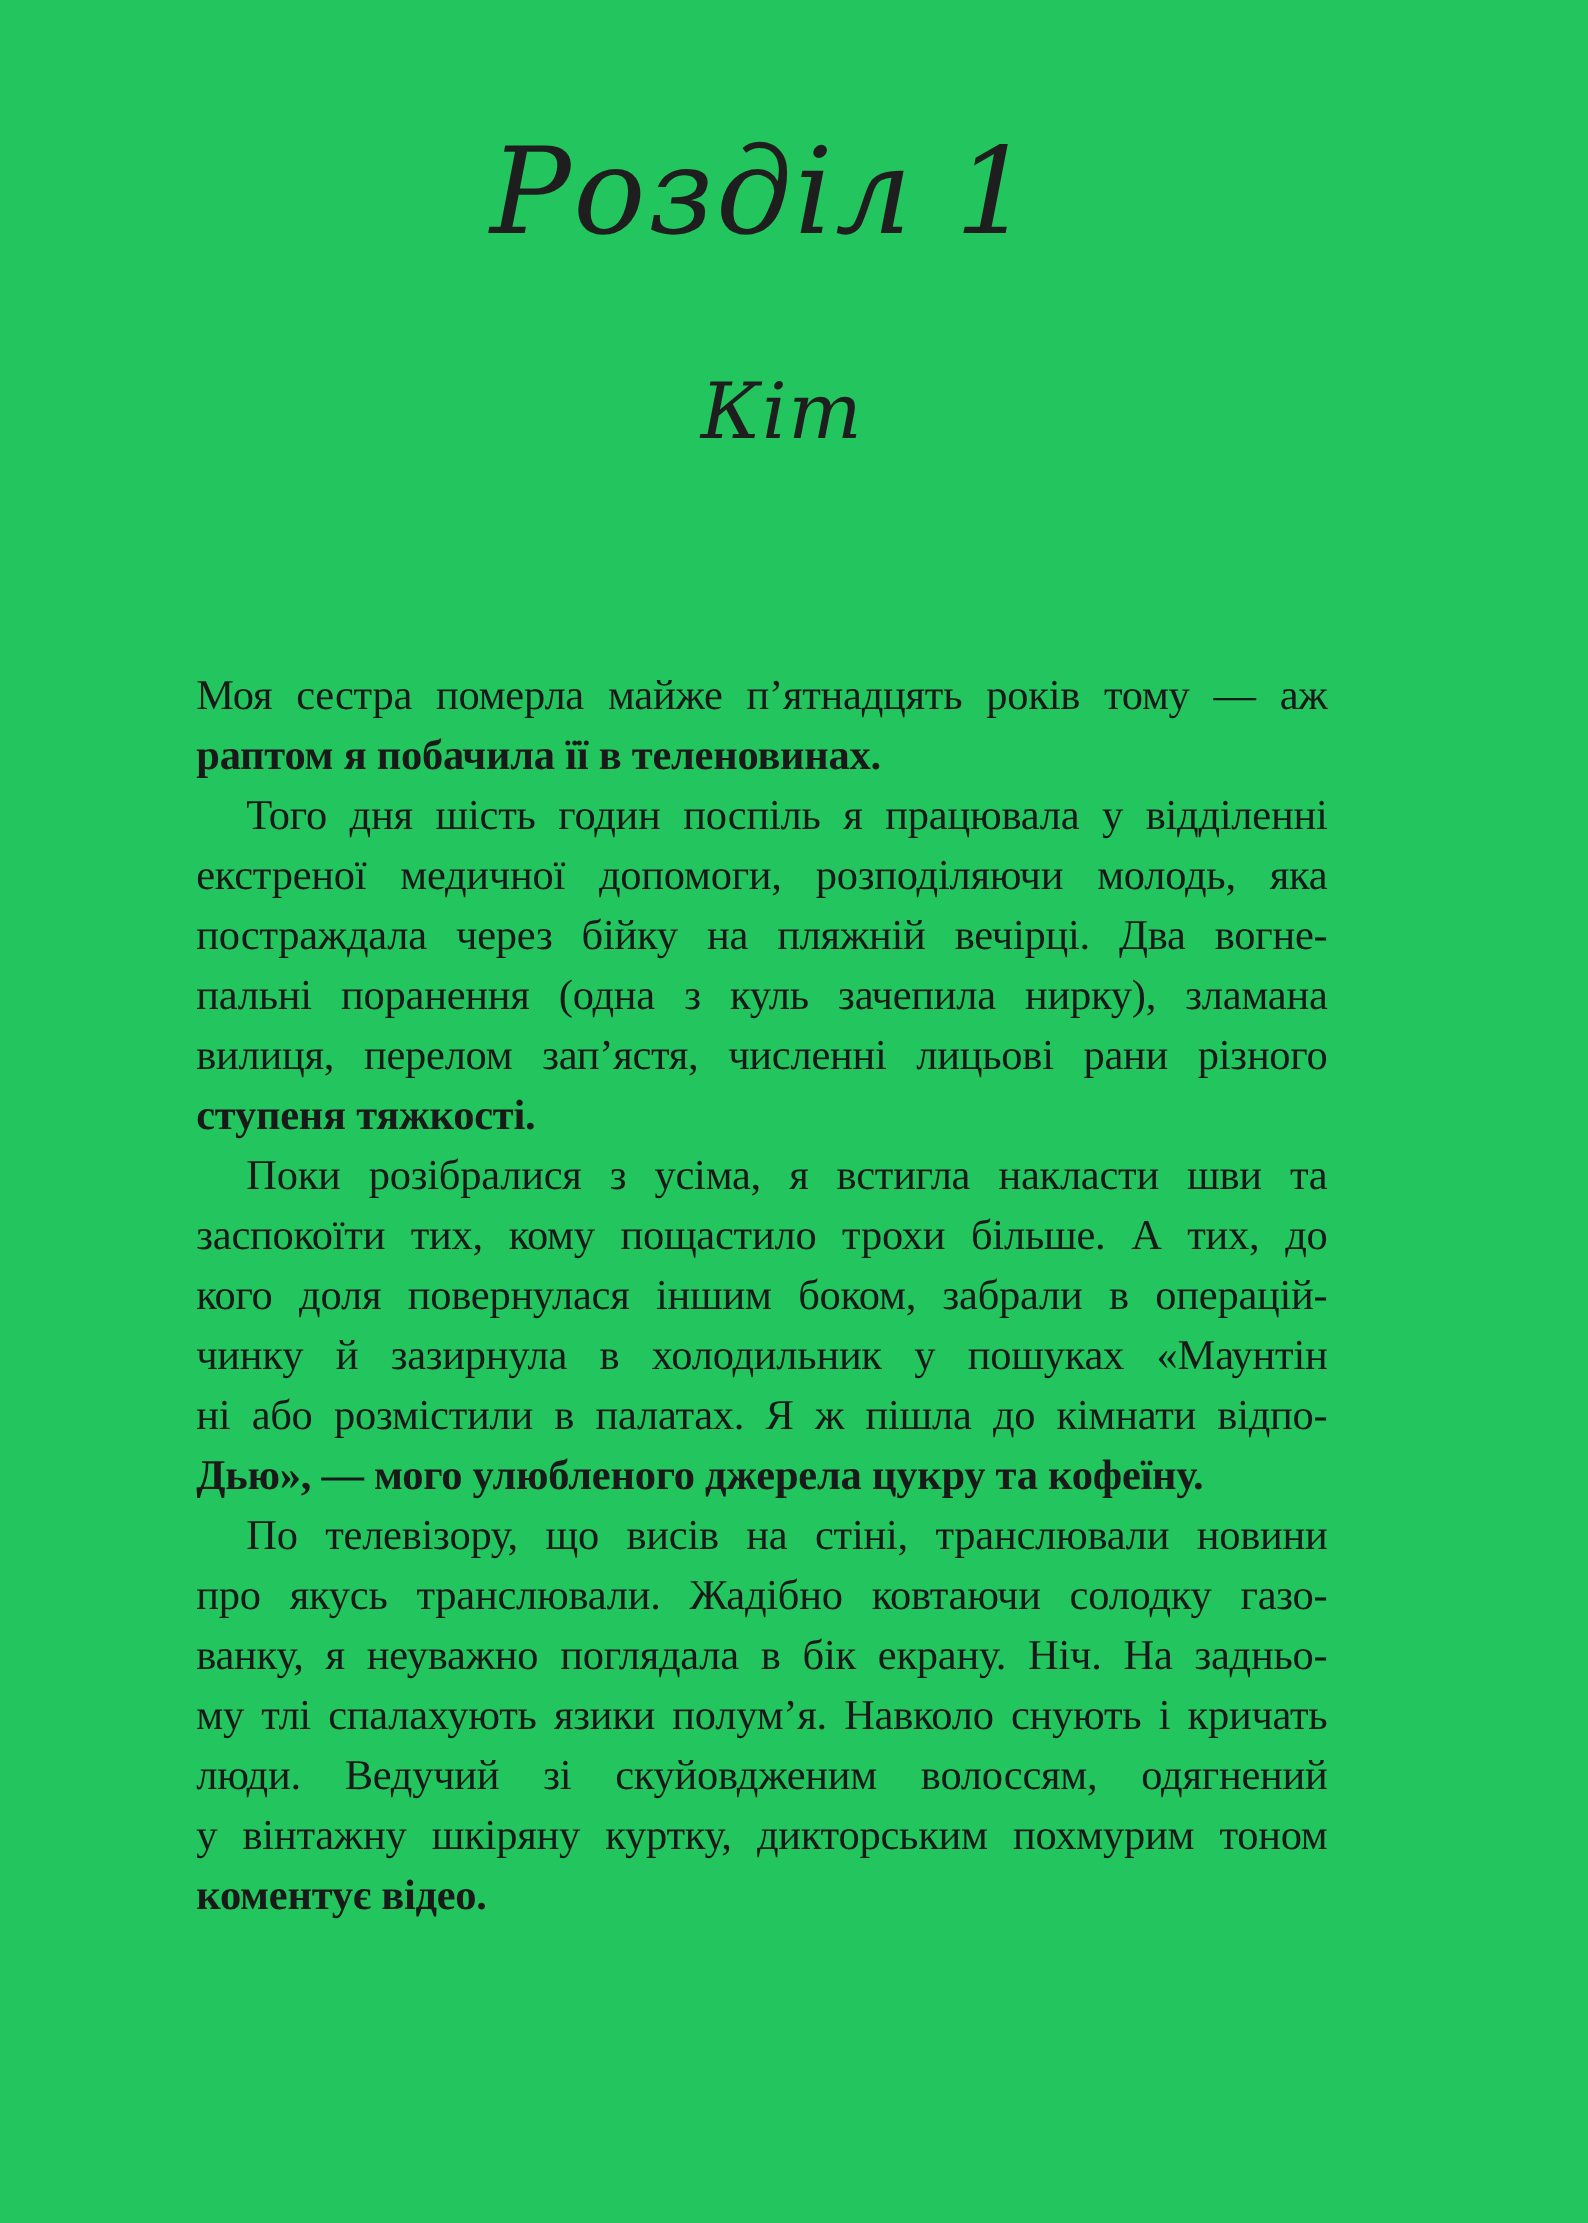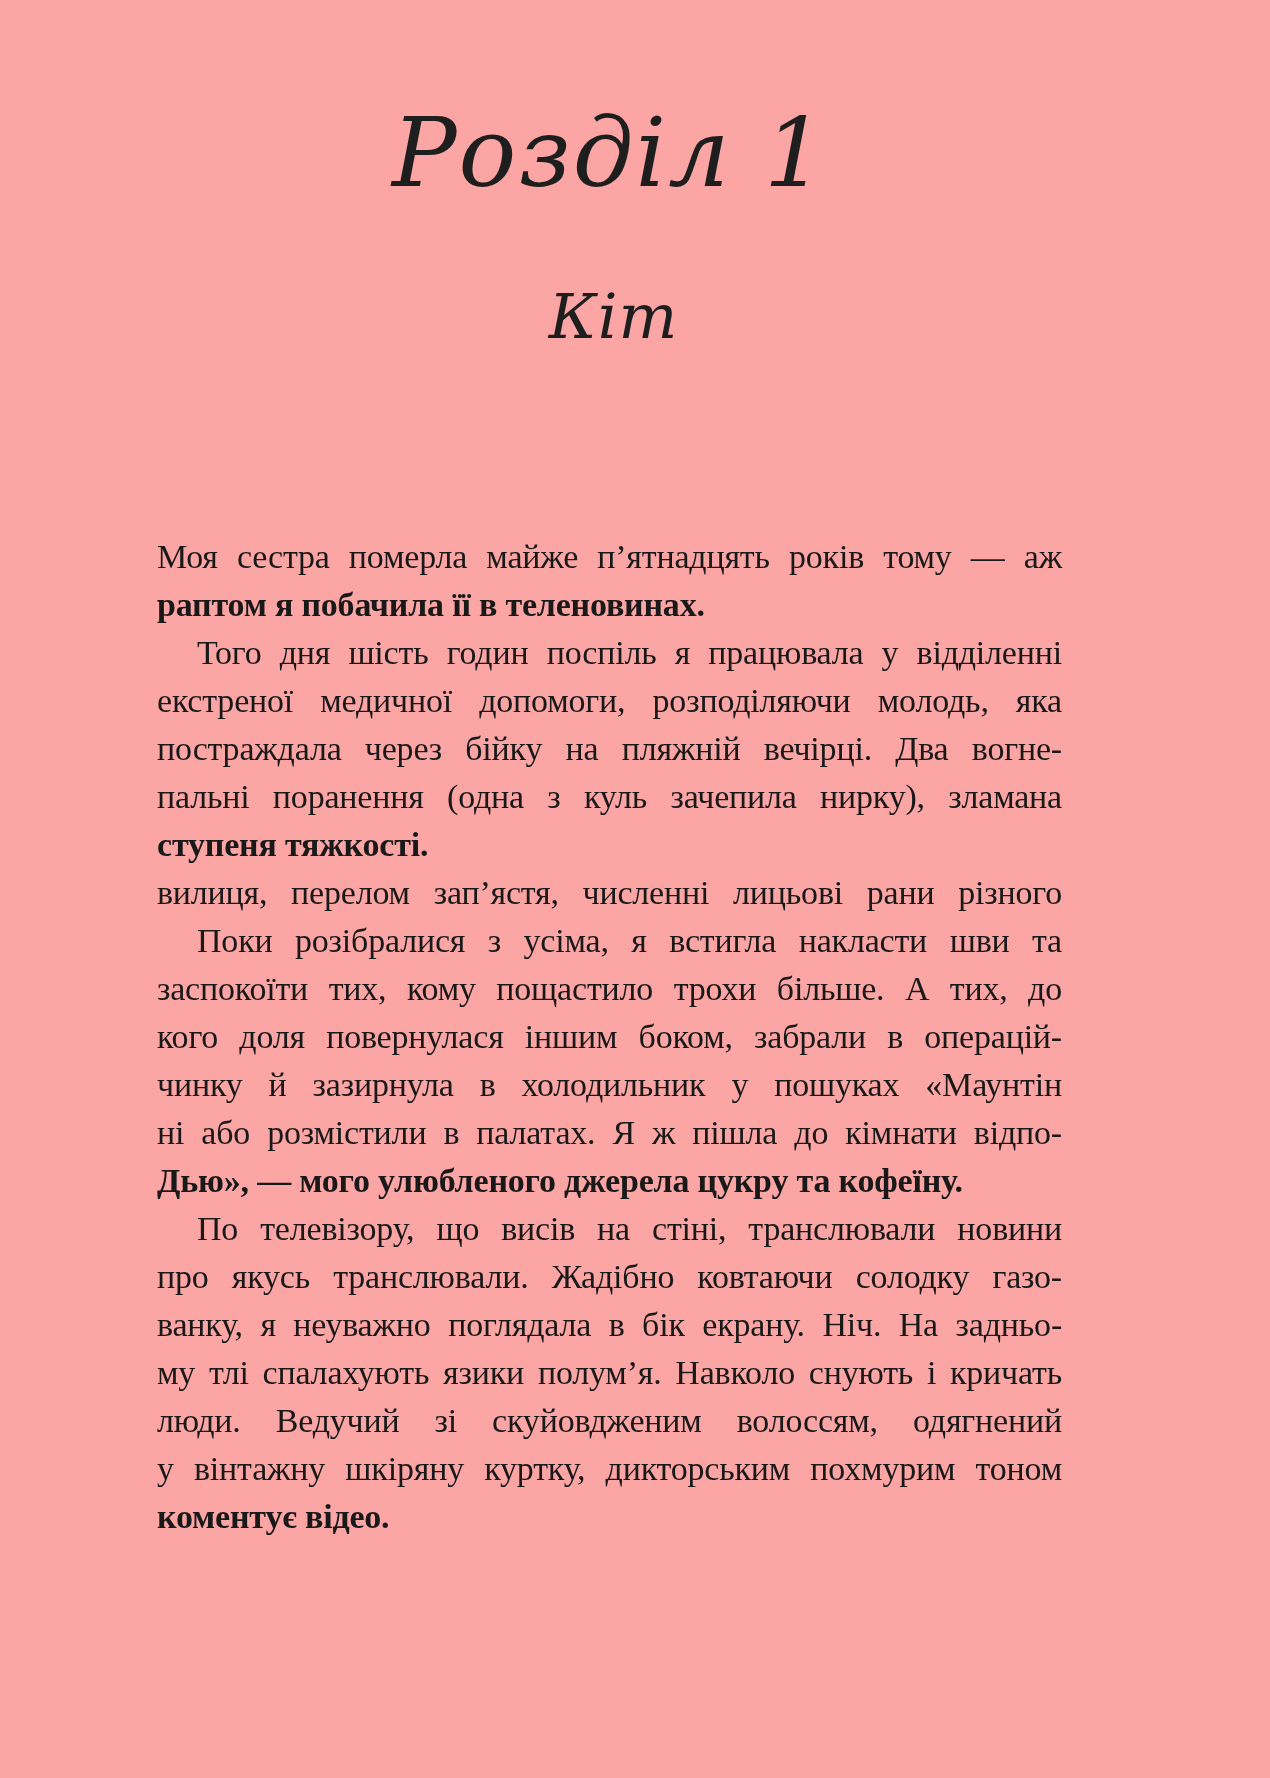--- a/index.html
+++ b/index.html
@@ -5,21 +5,21 @@
   html, body {
     margin: 0;
     padding: 0;
     background: #e9e9e9;
   }
   .page {
     position: relative;
     width: 1270px;
     height: 1778px;
     margin: 0 auto;
-    background: #fca5a5;
+    background: #22c55e;
     overflow: hidden;
     color: #1c1c1c;
   }
   .chapter-heading {
     position: absolute;
     left: 157px;
     width: 905px;
     top: 96px;
     text-align: center;
     font-family: "DejaVu Serif", serif;
@@ -37,21 +37,21 @@
     width: 905px;
     top: 276px;
     text-align: center;
     font-family: "DejaVu Serif", serif;
     font-style: italic;
     font-weight: 400;
     font-size: 62px;
     line-height: 1.2;
     color: #1e1e1e;
     letter-spacing: 1px;
-    margin: 4px;
+    margin: 16px;
   }
   .body-text {
     position: absolute;
     left: 157px;
     top: 533px;
     width: 905px;
     font-family: "Liberation Serif", serif;
     font-size: 34px;
     line-height: 48px;
     color: #191919;
@@ -76,22 +76,22 @@
 <div class="page">
   <h1 class="chapter-heading">Розділ 1</h1>
   <h2 class="chapter-subtitle">Кіт</h2>
   <div class="body-text">
       <div class="line">Моя сестра померла майже п’ятнадцять років тому — аж</div>
       <div class="line last">раптом я побачила її в теленовинах.</div>
       <div class="line indent">Того дня шість годин поспіль я працювала у відділенні</div>
       <div class="line">екстреної медичної допомоги, розподіляючи молодь, яка</div>
       <div class="line">постраждала через бійку на пляжній вечірці. Два вогне-</div>
       <div class="line">пальні поранення (одна з куль зачепила нирку), зламана</div>
+      <div class="line">вилиця, перелом зап’ястя, численні лицьові рани різного</div>
       <div class="line last">ступеня тяжкості.</div>
-      <div class="line">вилиця, перелом зап’ястя, численні лицьові рани різного</div>
       <div class="line indent">Поки розібралися з усіма, я встигла накласти шви та</div>
       <div class="line">заспокоїти тих, кому пощастило трохи більше. А тих, до</div>
       <div class="line">кого доля повернулася іншим боком, забрали в операцій-</div>
       <div class="line">чинку й зазирнула в холодильник у пошуках «Маунтін</div>
       <div class="line">ні або розмістили в палатах. Я ж пішла до кімнати відпо-</div>
       <div class="line last">Дью», — мого улюбленого джерела цукру та кофеїну.</div>
       <div class="line indent">По телевізору, що висів на стіні, транслювали новини</div>
       <div class="line">про якусь транслювали. Жадібно ковтаючи солодку газо-</div>
       <div class="line">ванку, я неуважно поглядала в бік екрану. Ніч. На задньо-</div>
       <div class="line">му тлі спалахують язики полум’я. Навколо снують і кричать</div>

